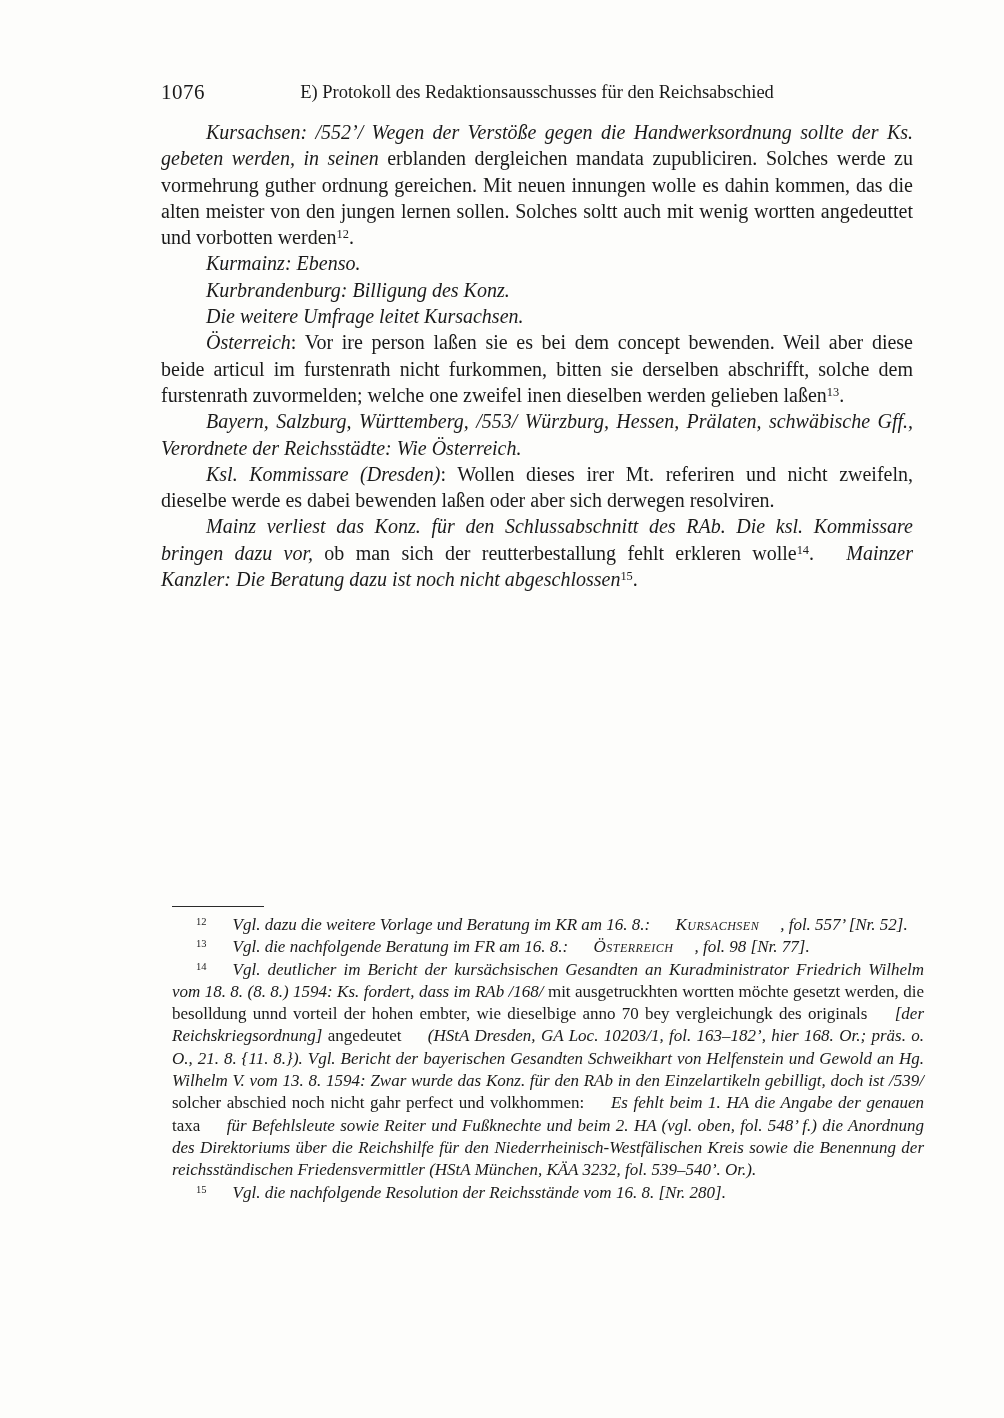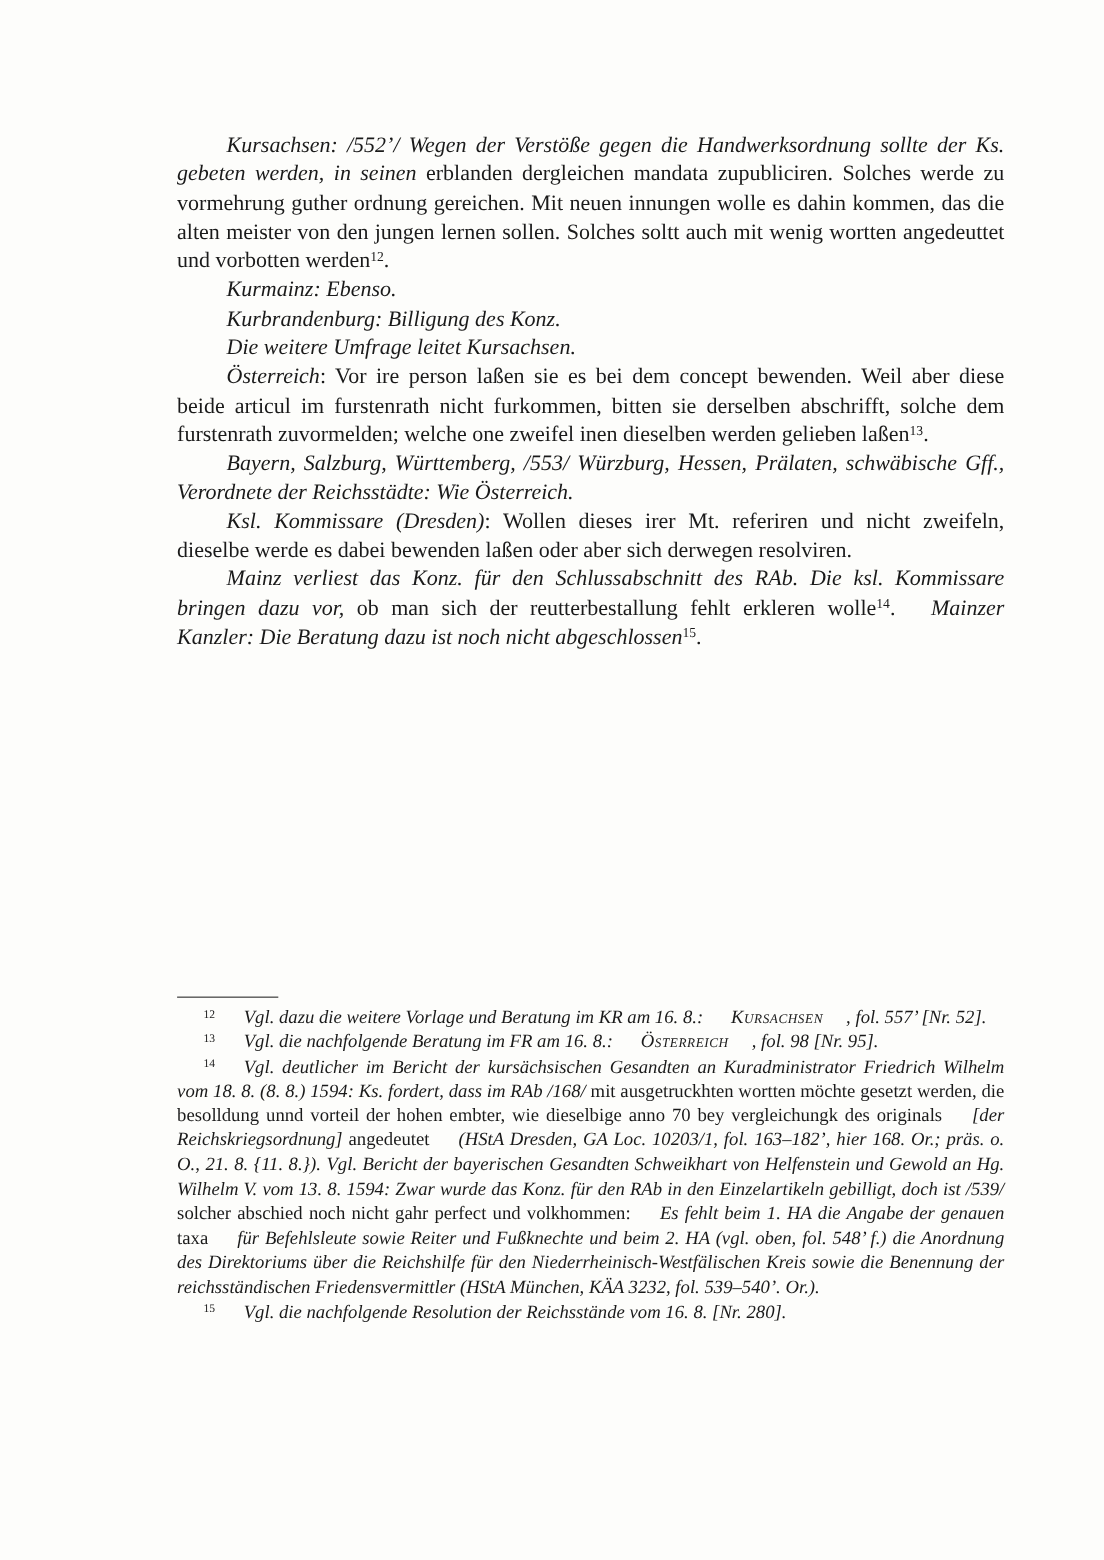--- a/index.html
+++ b/index.html
@@ -41,21 +41,21 @@
   .body-par {
     margin: 0;
     font-size: 20px;
     line-height: 26.3px;
     text-align: justify;
     text-indent: 24px;
   }
   .fn-block {
     position: absolute;
     top: 906px;
-    left: 161px;
+    left: 172px;
     width: 752px;
   }
   .fn-rule {
     width: 92px;
     height: 0;
     border-top: 1.4px solid #2a2a2a;
     margin-bottom: 7px;
   }
   .fn {
     margin: 0;
@@ -74,35 +74,39 @@
     top: -0.48em;
     font-style: normal;
   }
   .fn-num { margin-right: 5px; }
 </style>
 </head>
 <body>
 
 <div class="page">
 
+  <div class="header">
+    <div class="pagenum">1076</div>
+    <div class="running">E) Protokoll des Redaktionsausschusses für den Reichsabschied</div>
+  </div>
 
   <div class="body-block">
       <p class="body-par"><span class="it">Kursachsen: /552’/ Wegen der Verstöße gegen die Handwerksordnung sollte der Ks. gebeten werden, in seinen </span><span>erblanden dergleichen mandata zupubliciren. Solches werde zu vormehrung guther ordnung gereichen. Mit neuen innungen wolle es dahin kommen, das die alten meister von den jungen lernen sollen. Solches soltt auch mit wenig wortten angedeuttet und vorbotten werden</span><sup>12</sup><span>.</span></p>
       <p class="body-par"><span class="it">Kurmainz: Ebenso.</span></p>
       <p class="body-par"><span class="it">Kurbrandenburg: Billigung des Konz.</span></p>
       <p class="body-par"><span class="it">Die weitere Umfrage leitet Kursachsen.</span></p>
       <p class="body-par"><span class="it">Österreich</span><span>: Vor ire person laßen sie es bei dem concept bewenden. Weil aber diese beide articul im furstenrath nicht furkommen, bitten sie derselben abschrifft, solche dem furstenrath zuvormelden; welche one zweifel inen dieselben werden gelieben laßen</span><sup>13</sup><span>.</span></p>
       <p class="body-par"><span class="it">Bayern, Salzburg, Württemberg, /553/ Würzburg, Hessen, Prälaten, schwäbische Gff., Verordnete der Reichsstädte: Wie Österreich.</span></p>
       <p class="body-par"><span class="it">Ksl. Kommissare (Dresden)</span><span>: Wollen dieses irer Mt. referiren und nicht zweifeln, dieselbe werde es dabei bewenden laßen oder aber sich derwegen resolviren.</span></p>
       <p class="body-par"><span class="it">Mainz verliest das Konz. für den Schlussabschnitt des RAb. Die ksl. Kommissare bringen dazu vor, </span><span>ob man sich der reutterbestallung fehlt erkleren wolle</span><sup>14</sup><span>. </span><span class="it">Mainzer Kanzler: Die Beratung dazu ist noch nicht abgeschlossen</span><sup>15</sup><span>.</span></p>
     </div>
 
   <div class="fn-block">
     <div class="fn-rule"></div>
     <div>
         <p class="fn"><sup class="fn-num">12</sup><span class="it">Vgl. dazu die weitere Vorlage und Beratung im KR am 16. 8.: </span><span class="it sc">Kursachsen</span><span class="it">, fol. 557’ [Nr. 52].</span></p>
-        <p class="fn"><sup class="fn-num">13</sup><span class="it">Vgl. die nachfolgende Beratung im FR am 16. 8.: </span><span class="it sc">Österreich</span><span class="it">, fol. 98 [Nr. 95].</span></p>
+        <p class="fn"><sup class="fn-num">13</sup><span class="it">Vgl. die nachfolgende Beratung im FR am 16. 8.: </span><span class="it sc">Österreich</span><span class="it">, fol. 98 [Nr. 77].</span></p>
         <p class="fn"><sup class="fn-num">14</sup><span class="it">Vgl. deutlicher im Bericht der kursächsischen Gesandten an Kuradministrator Friedrich Wilhelm vom 18. 8. (8. 8.) 1594: Ks. fordert, dass im RAb /168/ </span><span>mit ausgetruckhten wortten möchte gesetzt werden, die besolldung unnd vorteil der hohen embter, wie dieselbige anno 70 bey vergleichungk des originals </span><span class="it">[der Reichskriegsordnung] </span><span>angedeutet </span><span class="it">(HStA Dresden, GA Loc. 10203/1, fol. 163–182’, hier 168. Or.; präs. o. O., 21. 8. {11. 8.}). Vgl. Bericht der bayerischen Gesandten Schweikhart von Helfenstein und Gewold an Hg. Wilhelm V. vom 13. 8. 1594: Zwar wurde das Konz. für den RAb in den Einzelartikeln gebilligt, doch ist /539/ </span><span>solcher abschied noch nicht gahr perfect und volkhommen: </span><span class="it">Es fehlt beim 1. HA die Angabe der genauen </span><span>taxa </span><span class="it">für Befehlsleute sowie Reiter und Fußknechte und beim 2. HA (vgl. oben, fol. 548’ f.) die Anordnung des Direktoriums über die Reichshilfe für den Niederrheinisch-Westfälischen Kreis sowie die Benennung der reichsständischen Friedensvermittler (HStA München, KÄA 3232, fol. 539–540’. Or.).</span></p>
         <p class="fn"><sup class="fn-num">15</sup><span class="it">Vgl. die nachfolgende Resolution der Reichsstände vom 16. 8. [Nr. 280].</span></p>
       </div>
   </div>
 
 </div>
 
 </body></html>

